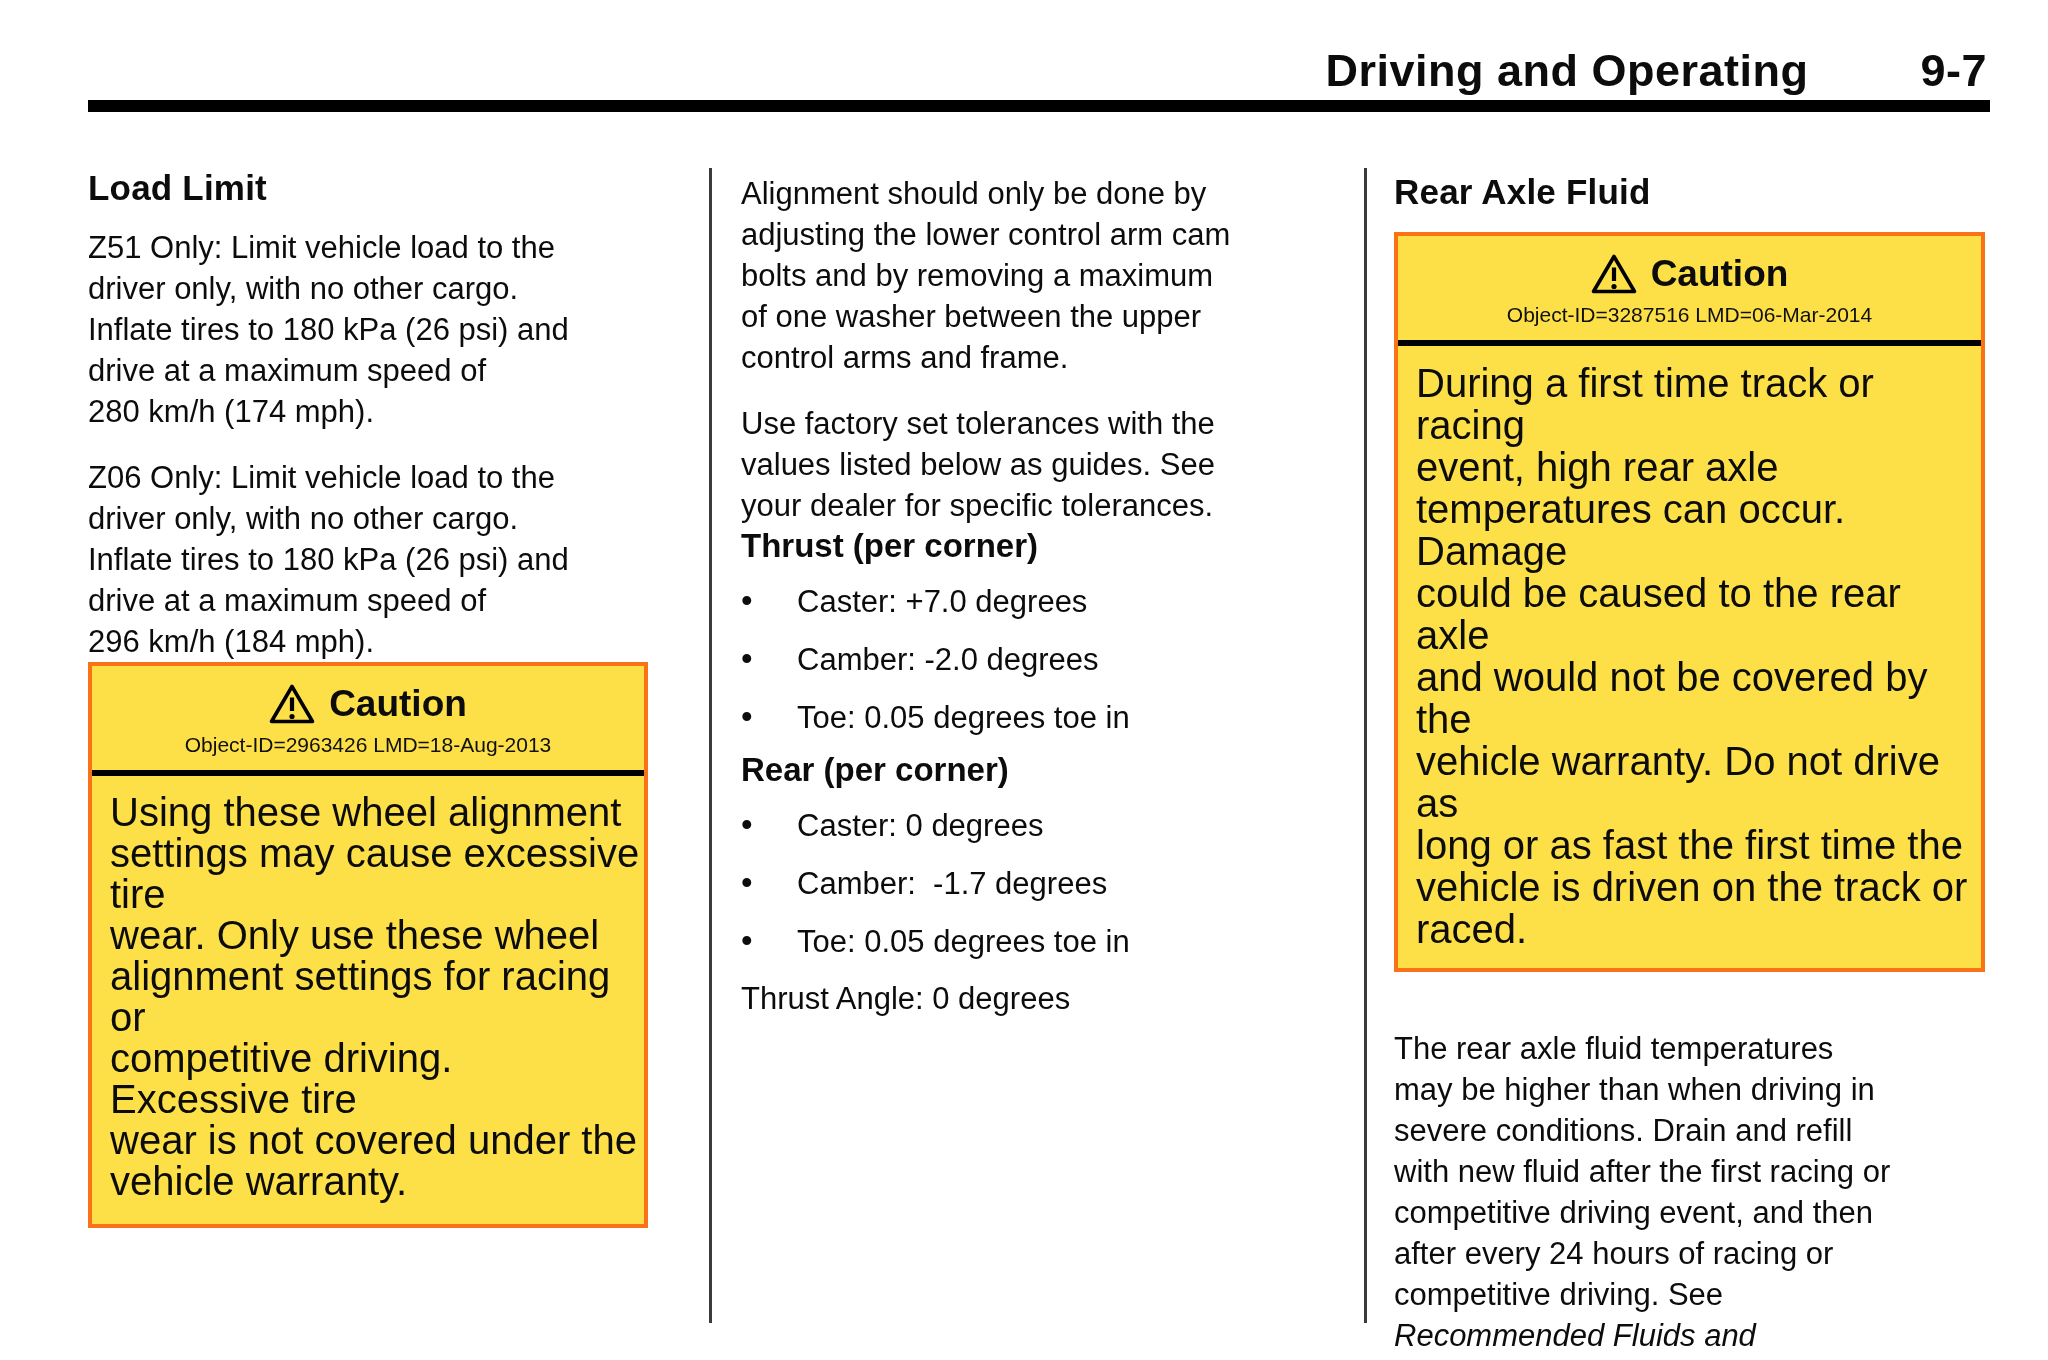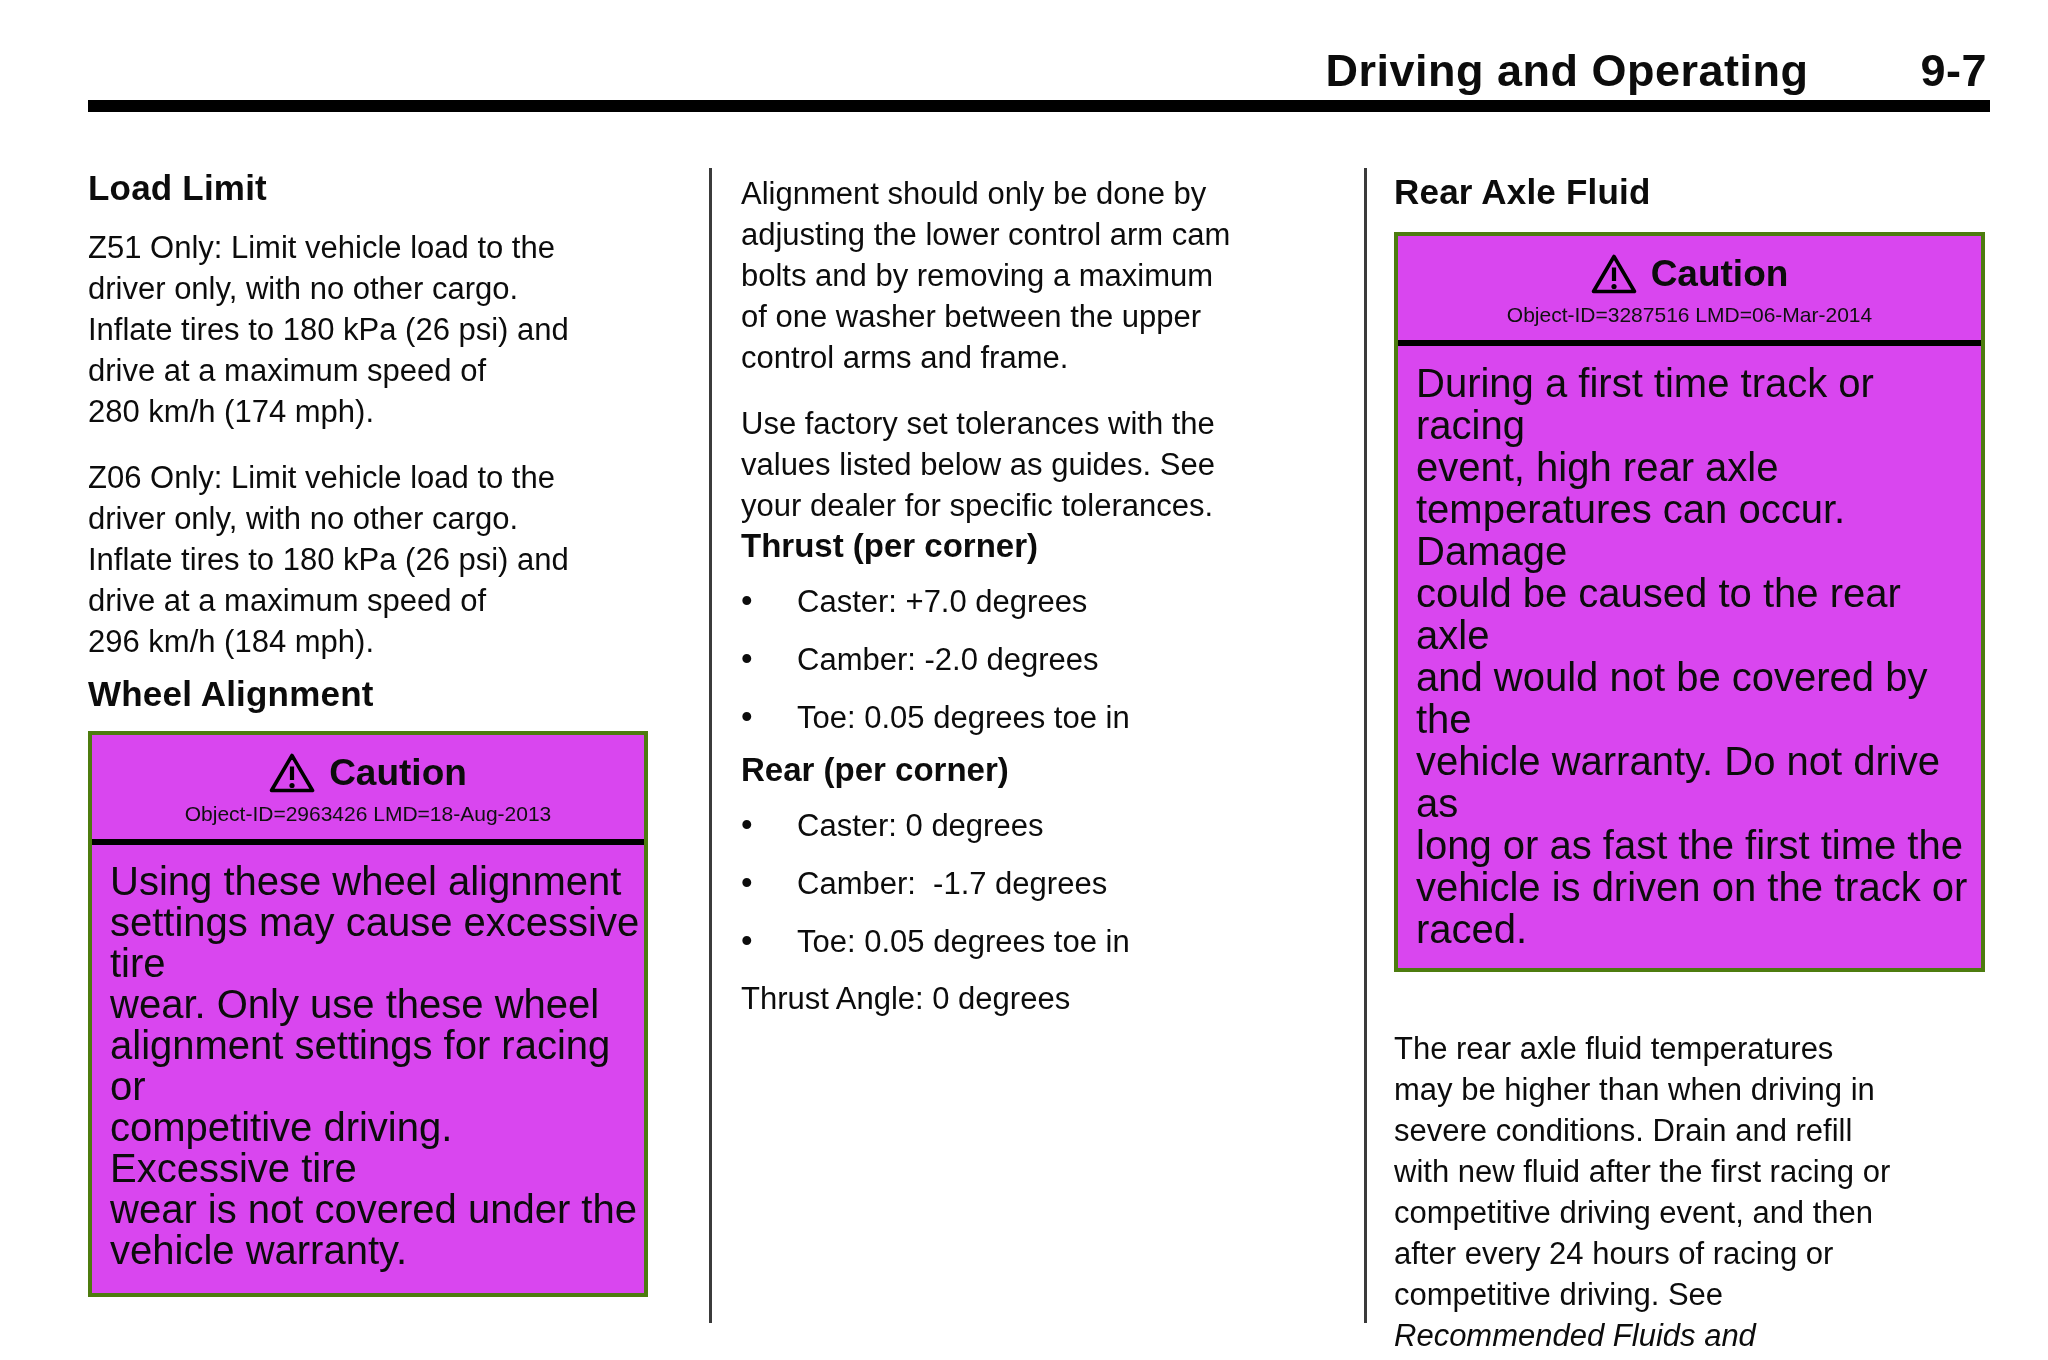--- a/index.html
+++ b/index.html
@@ -72,22 +72,22 @@
   .bt {
     font-size: 31px;
     line-height: 41px;
     margin: 0 0 25px 0;
     white-space: pre-line;
   }
   .bt.mb0 { margin-bottom: 0; }
 
   
   .caution-box {
-    border: 4px solid #4d7c0f;
-    background: #d946ef;
+    border: 4px solid #f97316;
+    background: #fde047;
   }
   .caution-box.left-box  { width: 552px; }
   .caution-box.right-box { width: 583px; margin-top: 20px; }
   .caution-head {
     border-bottom: 6px solid #000000;
     text-align: center;
     padding: 16px 8px 12px 8px;
   }
   .caution-title-row {
     display: flex;
@@ -158,21 +158,20 @@
     <p class="bt">Z51 Only: Limit vehicle load to the
 driver only, with no other cargo.
 Inflate tires to 180 kPa (26 psi) and
 drive at a maximum speed of
 280 km/h (174 mph).</p>
     <p class="bt mb0">Z06 Only: Limit vehicle load to the
 driver only, with no other cargo.
 Inflate tires to 180 kPa (26 psi) and
 drive at a maximum speed of
 296 km/h (184 mph).</p>
-    <h2 class="sec-h wheel">Wheel Alignment</h2>
 
     <div class="caution-box left-box">
       <div class="caution-head">
         <div class="caution-title-row">
           <svg class="warn-svg" width="46" height="42" viewBox="0 0 46 42">
             <path d="M23 3.5 L43.5 38.5 L2.5 38.5 Z" fill="none" stroke="#000000" stroke-width="3.6" stroke-linejoin="round"></path>
             <line x1="23" y1="14.5" x2="23" y2="28" stroke="#000000" stroke-width="4.2"></line>
             <circle cx="23" cy="33.5" r="2.6" fill="#000000"></circle>
           </svg>
           <span>Caution</span>

